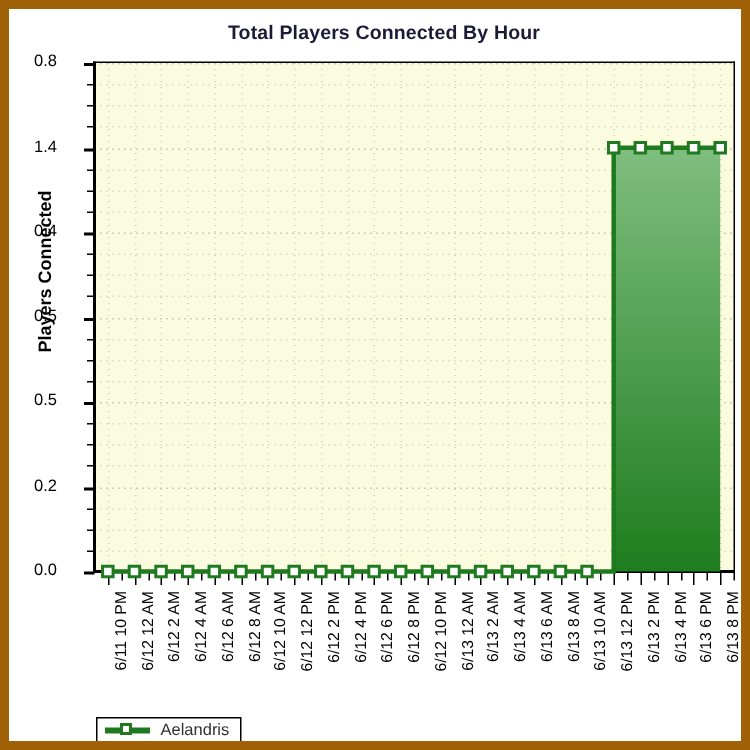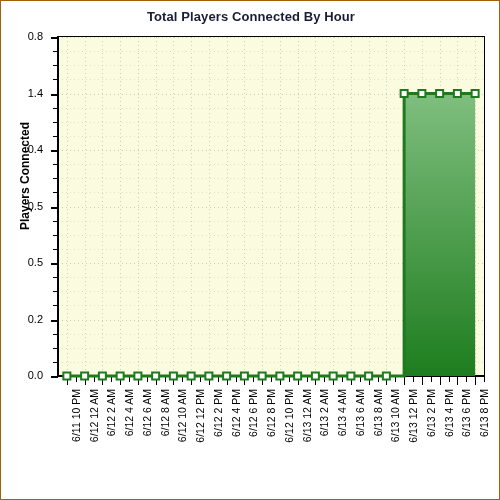--- a/index.html
+++ b/index.html
@@ -8,21 +8,21 @@
     background: #ffffff;
   }
   body {
     font-family: "Liberation Sans", sans-serif;
   }
   #chart-root {
     position: relative;
     width: 500px;
     height: 500px;
     box-sizing: border-box;
-    border: 1px solid #a16207;
+    border: 6px solid #a16207;
     background: #ffffff;
     overflow: hidden;
   }
 
   
   #chart-title {
     position: absolute;
     left: 0;
     top: 8px;
     width: 500px;
@@ -428,14 +428,21 @@
         <rect x="360.38" y="53.00" width="7" height="7" fill="#ffffff" stroke="#1f7a1f" stroke-width="2"></rect>
         <rect x="378.13" y="53.00" width="7" height="7" fill="#ffffff" stroke="#1f7a1f" stroke-width="2"></rect>
         <rect x="395.88" y="53.00" width="7" height="7" fill="#ffffff" stroke="#1f7a1f" stroke-width="2"></rect>
         <rect x="413.63" y="53.00" width="7" height="7" fill="#ffffff" stroke="#1f7a1f" stroke-width="2"></rect>
       </g>
   </svg>
 
   <div id="axis-title-y">Players Connected</div>
 
 
+  <div id="legend">
+    <span id="legend-swatch">
+      <span class="lg-line"></span>
+      <span class="lg-marker"></span>
+    </span>
+    <span id="legend-label">Aelandris</span>
+  </div>
 
 </div>
 
 </body></html>

